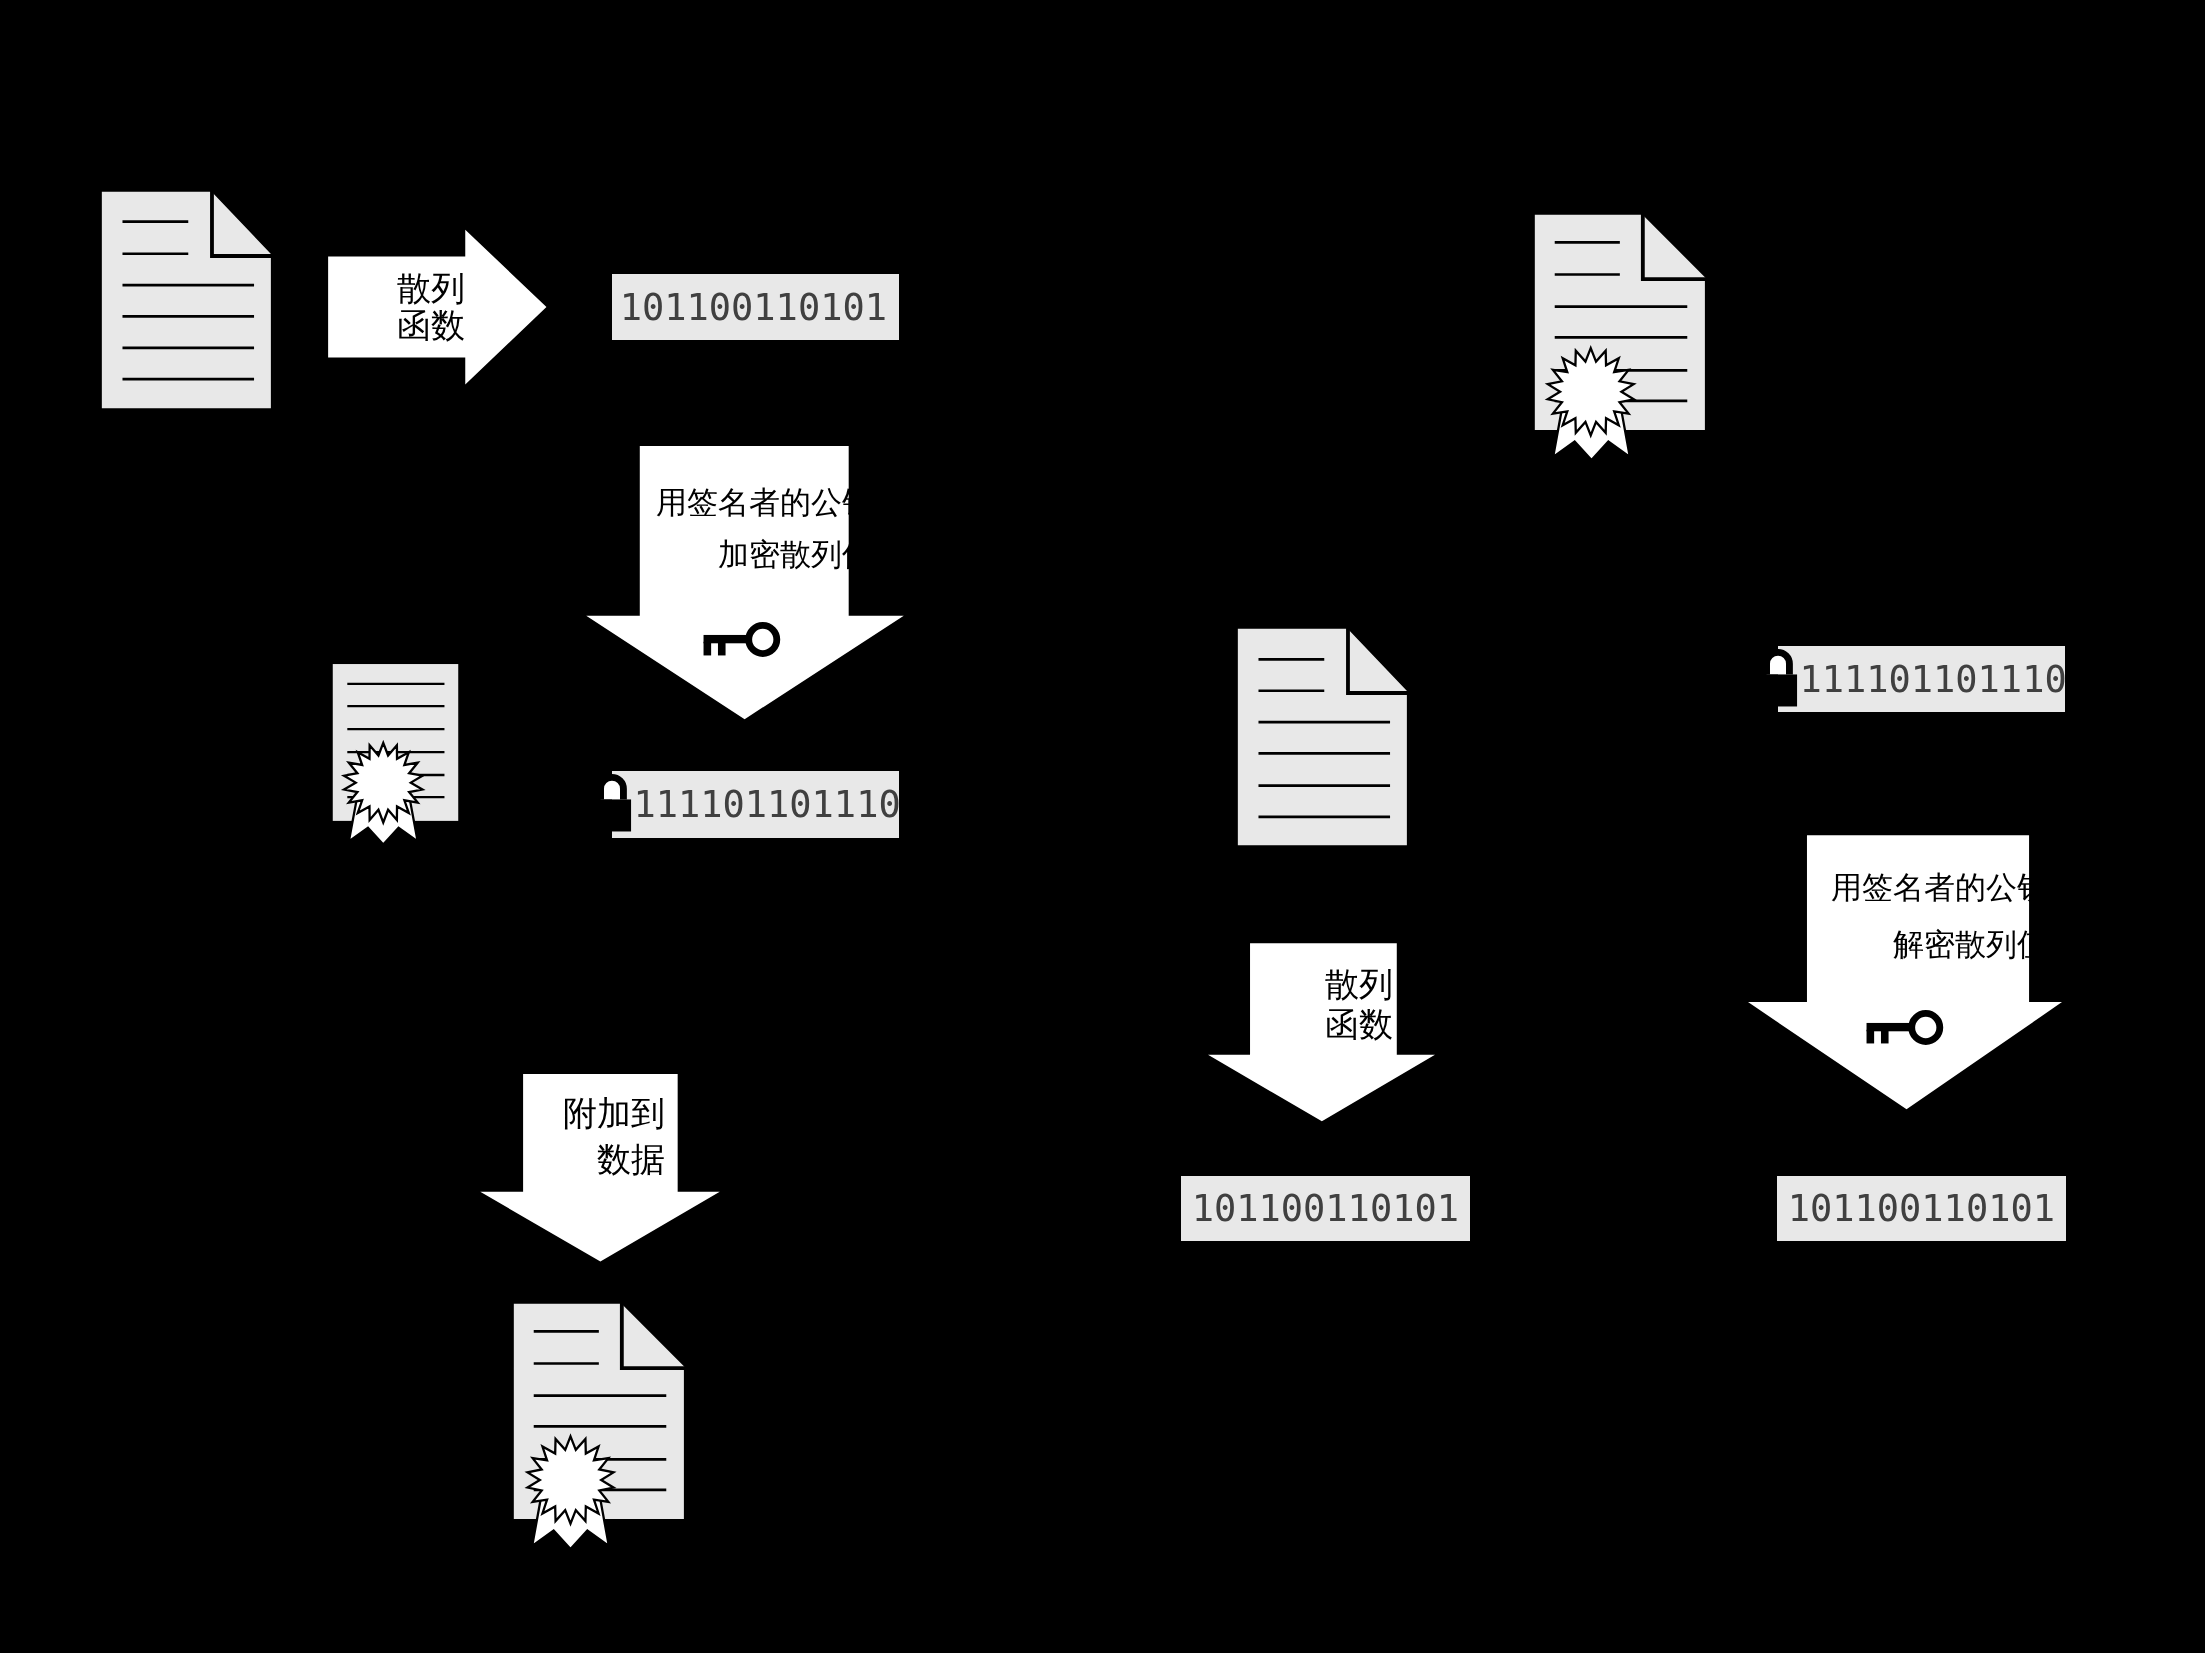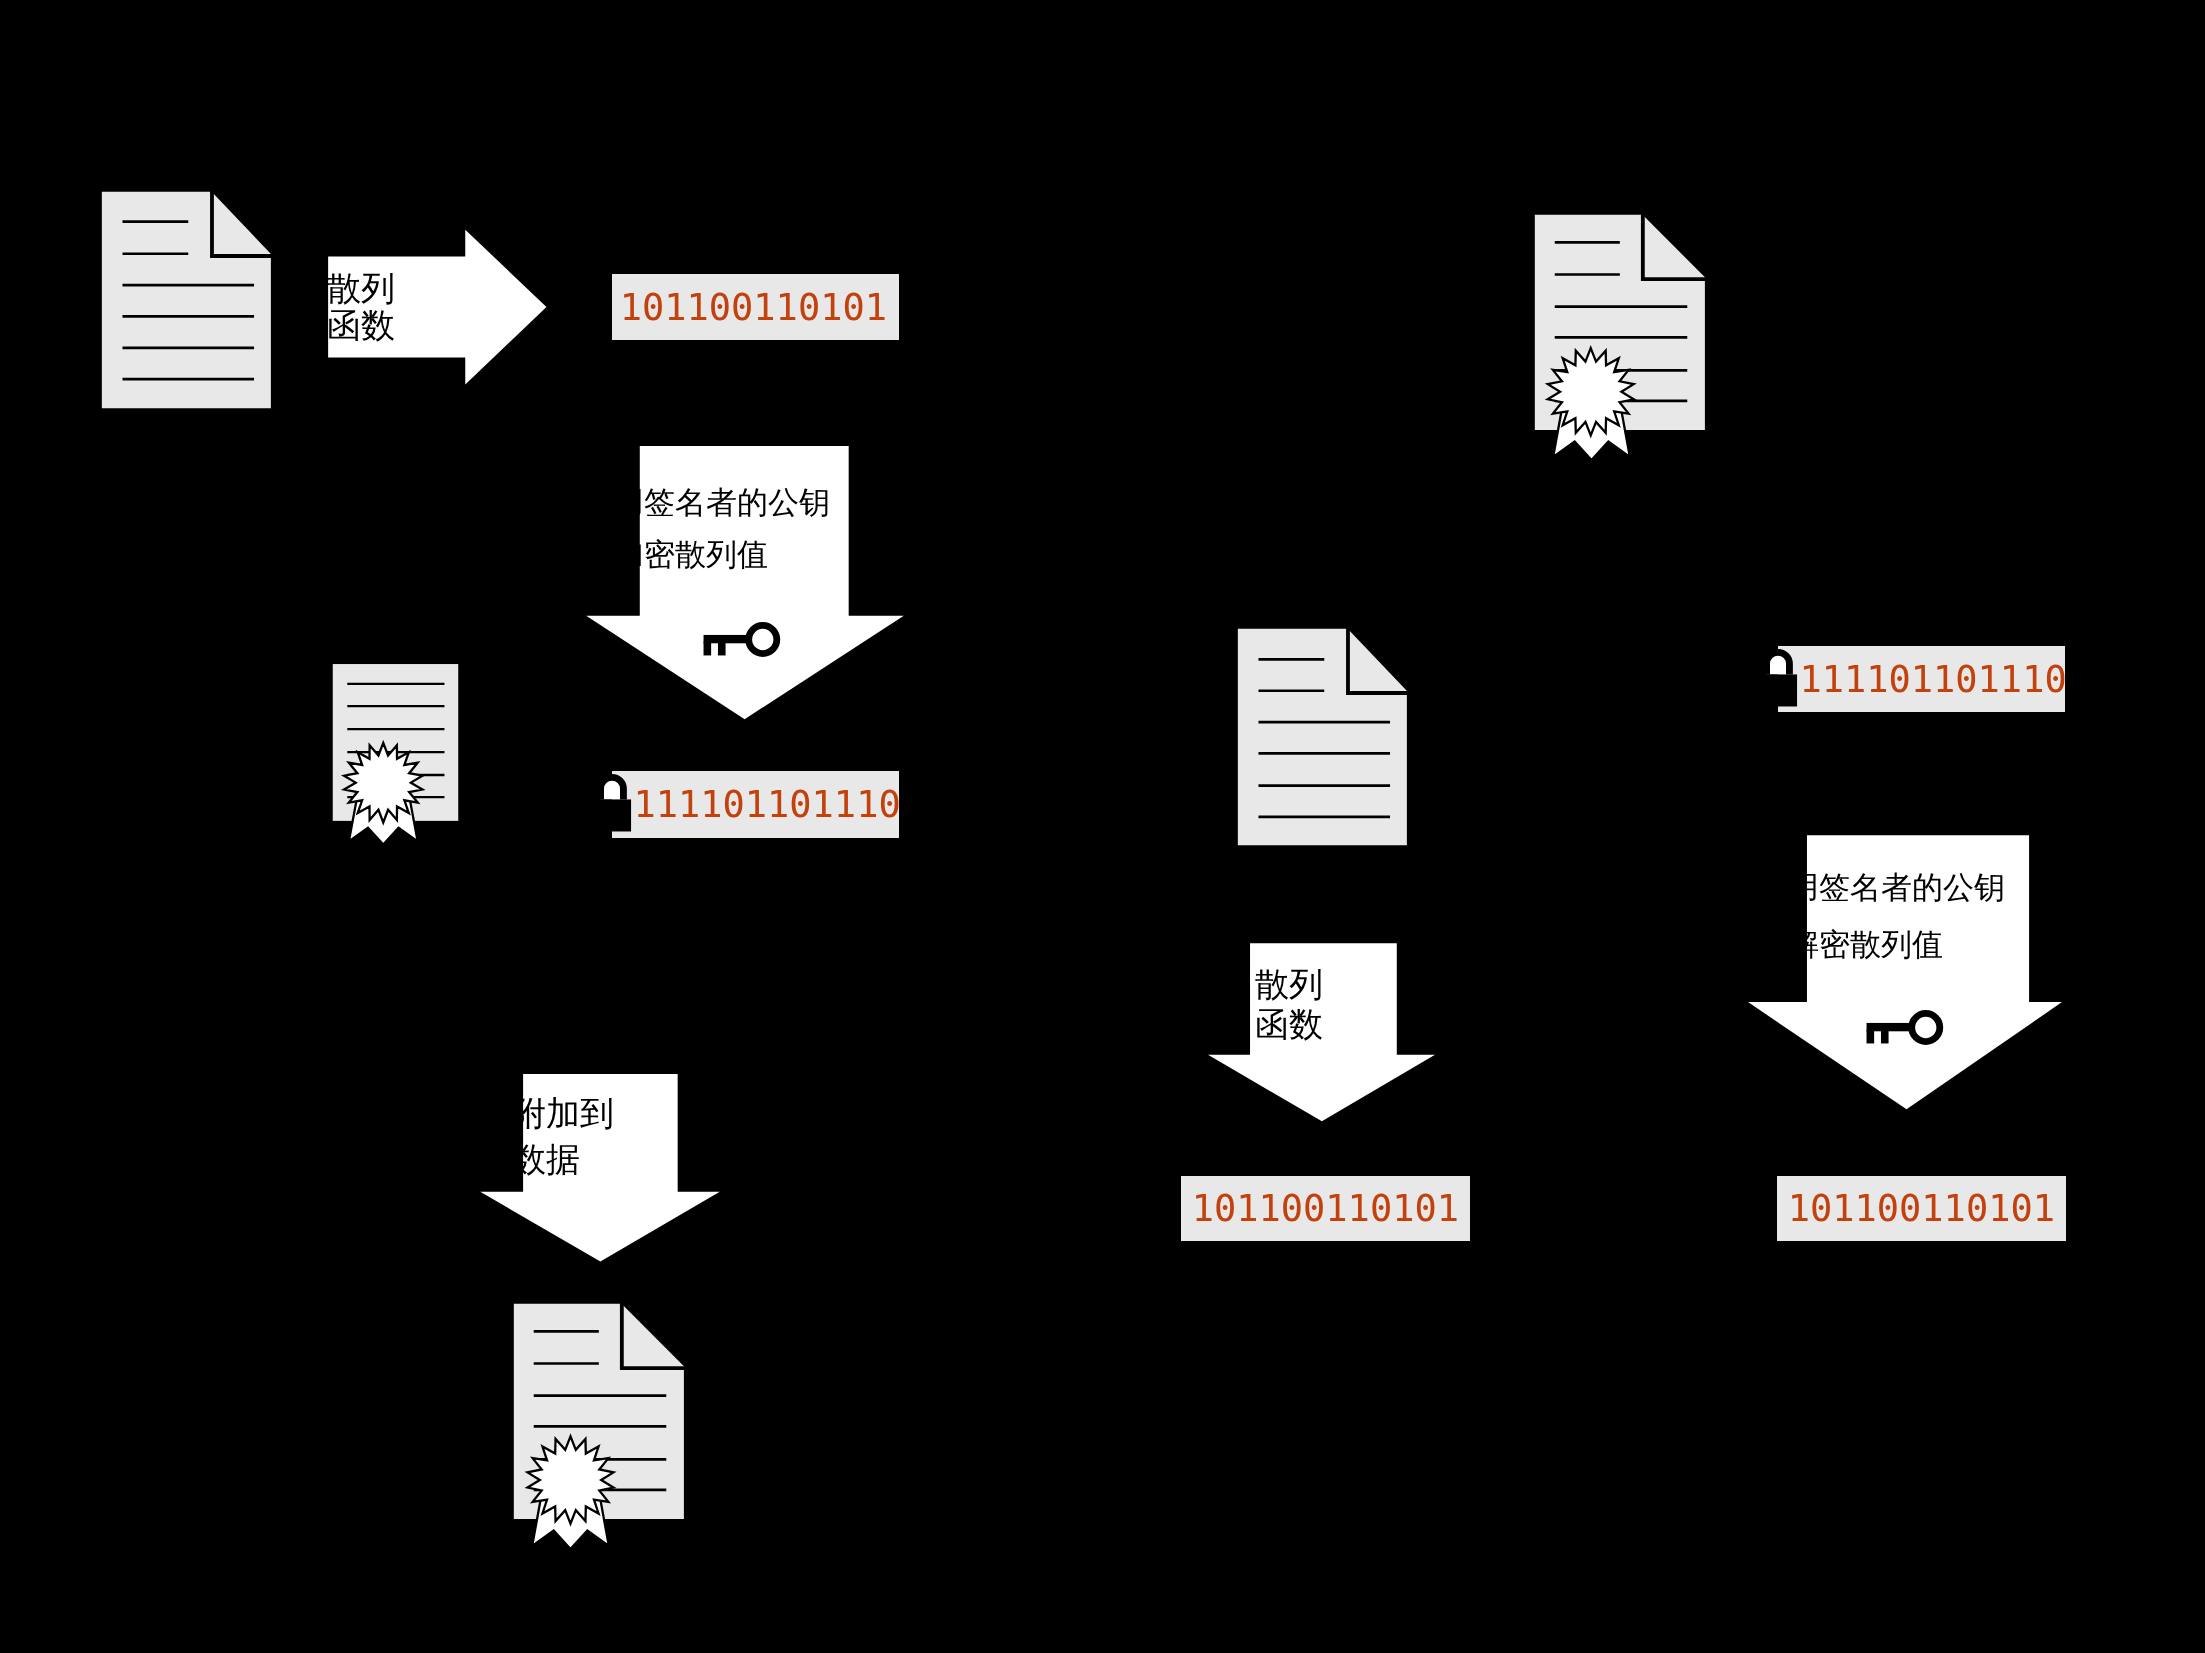--- a/index.html
+++ b/index.html
@@ -1,23 +1,23 @@
 <!DOCTYPE html>
 <html style="font-size:12.3px"><head>
 <meta charset="utf-8">
 <style>
   html,body{margin:0;padding:0;background:#000;}
   #canvas{position:relative;width:2205px;height:1654px;background:#000;overflow:hidden;
           font-family:"DejaVu Sans",sans-serif;}
   .abs{position:absolute;}
-  .label{position:absolute;text-align:left;color:#000;font-family:"DejaVu Sans",sans-serif;}
+  .label{position:absolute;text-align:right;color:#000;font-family:"DejaVu Sans",sans-serif;}
   .label div{white-space:nowrap;}
   .box{position:absolute;background:#e8e8e8;border:2.3px solid #000;box-sizing:border-box;
        display:flex;align-items:center;}
-  .bin{font-family:"DejaVu Sans Mono",monospace;font-size:37px;color:#c2410c;letter-spacing:0;}
+  .bin{font-family:"DejaVu Sans Mono",monospace;font-size:37px;color:#404040;letter-spacing:0;}
   svg{display:block;overflow:visible;}
 </style>
 </head>
 <body>
 
 <div id="canvas">
 
   <svg class="abs" style="left:101px;top:191px;" width="173" height="218" viewBox="0 0 226 285">
     <polygon points="0,0 145,0 226,85 226,285 0,285" fill="#e8e8e8" stroke="#000" stroke-width="2"></polygon>
     <polygon points="145,0 226,85 145,85" fill="#e8e8e8" stroke="#000" stroke-width="2"></polygon>

